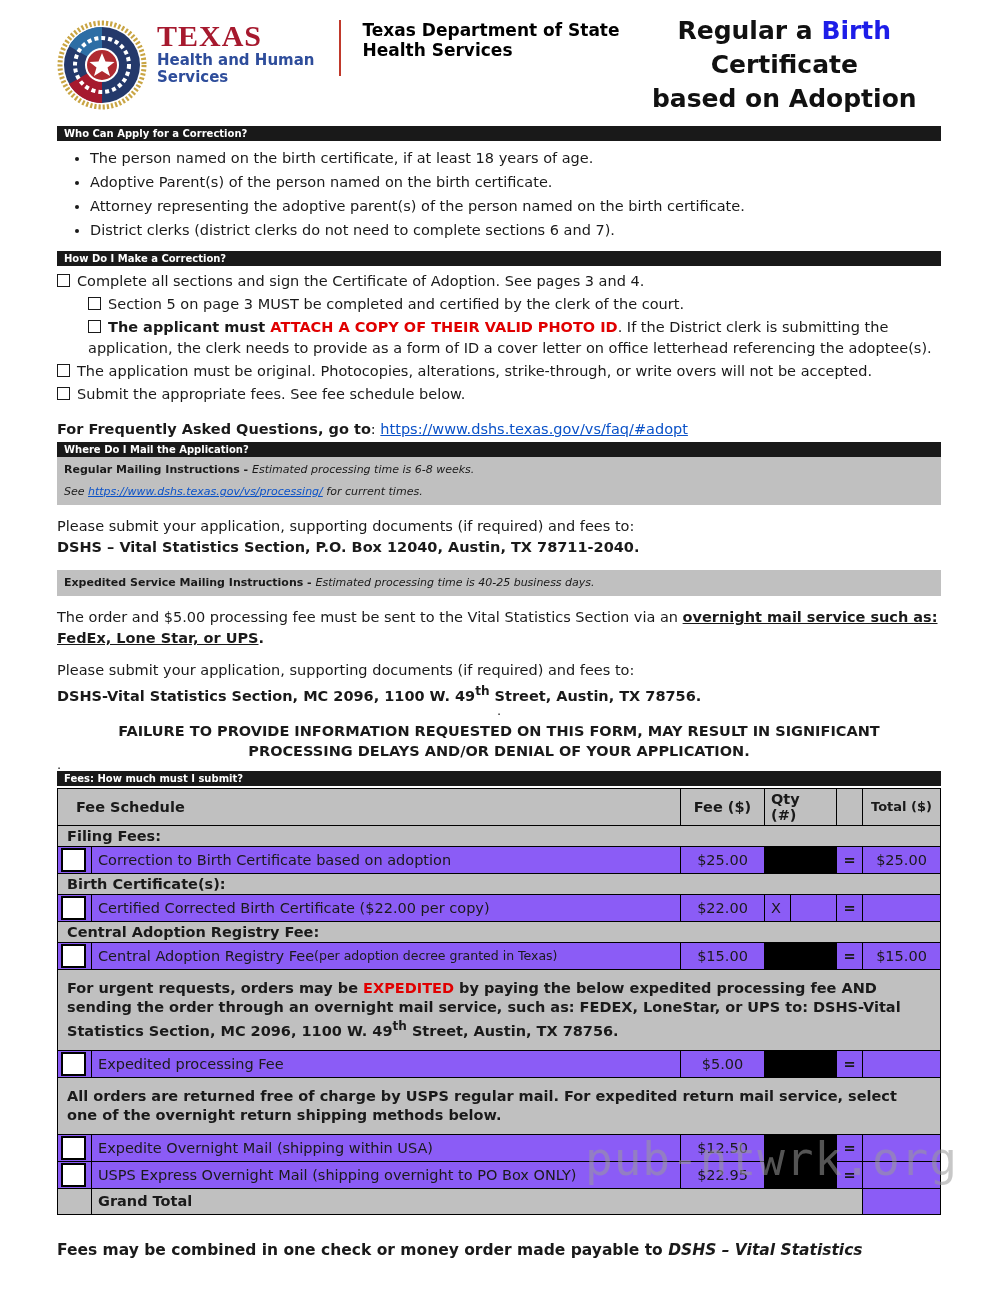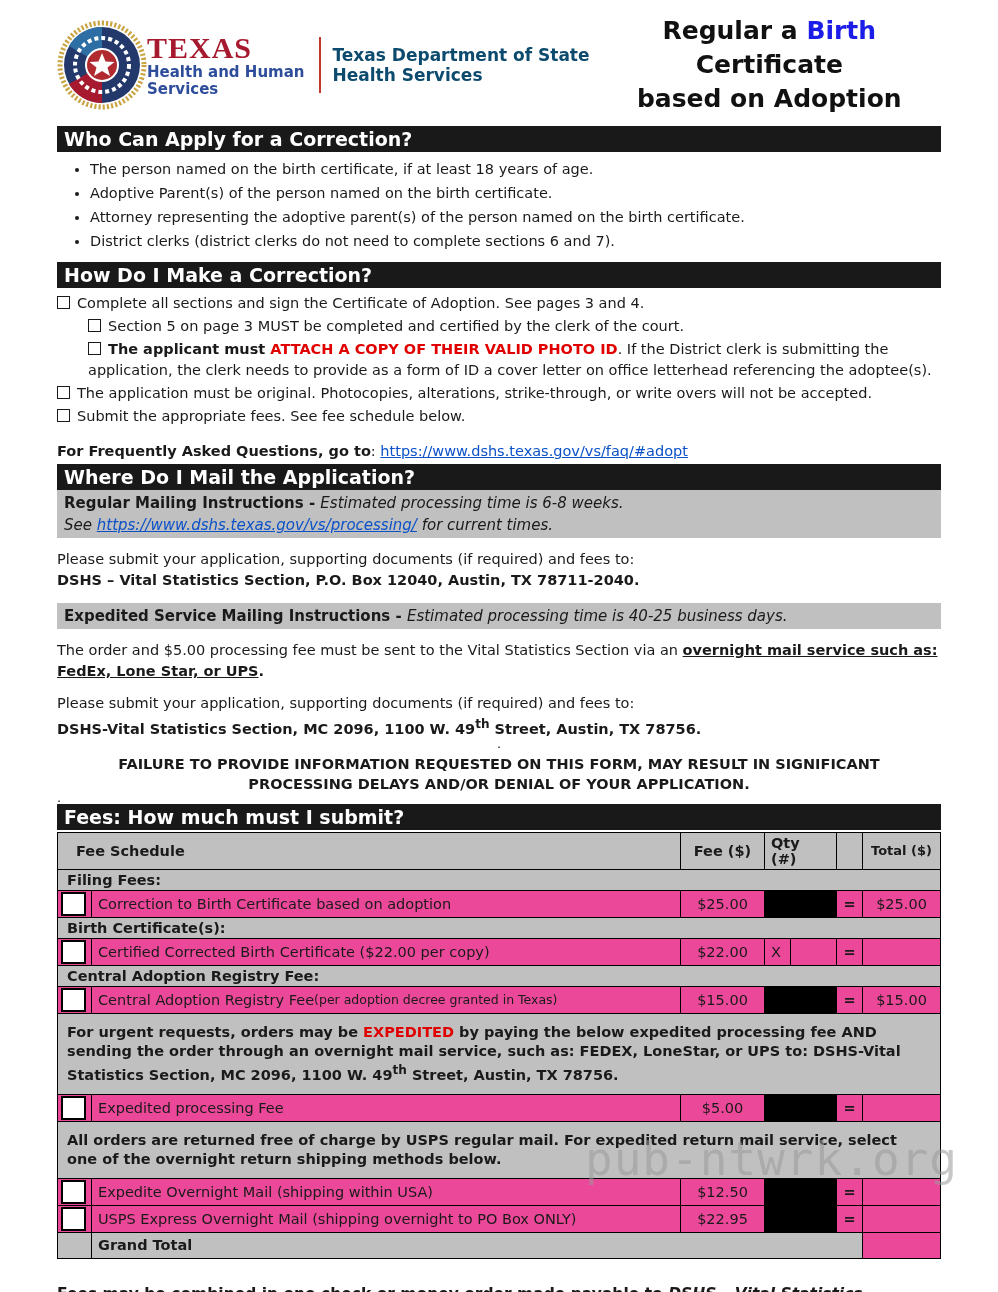--- a/index.html
+++ b/index.html
@@ -1,55 +1,55 @@
 <!DOCTYPE html>
 <html><head>
 <meta charset="utf-8">
 <style>
   html,body { margin:0; padding:0; background:#ffffff; }
   body { width:998px; height:1292px; font-family:"DejaVu Sans", sans-serif; color:#1a1a1a; }
   .page { position:relative; width:884px; padding:10px 57px 0 57px; }
 
   
   .hdr { display:flex; align-items:center; margin:4px 0 10px 0; }
-  .logo-wrap { display:flex; align-items:center; flex:0 0 auto; }
+  .logo-wrap { display:flex; gap:10px; flex:0 0 auto; }
   .seal { width:90px; height:90px; flex:0 0 auto; }
   .hhs-text { line-height:1.05; }
   .hhs-texas { font-family:"Liberation Serif", serif; font-weight:bold; font-size:30px; color:#a6192e; letter-spacing:1px; }
   .hhs-sub { font-size:15px; font-weight:bold; color:#2e4d9b; line-height:1.15; }
   .logo-div { width:2px; height:56px; background:#c0392b; margin:0 12px 0 14px; }
-  .dshs-text { font-size:17px; font-weight:bold; color:#0c4a6e; line-height:1.2; }
+  .dshs-text { font-size:17px; font-weight:bold; color:#000000; line-height:1.2; }
   .title { flex:1; text-align:center; font-weight:bold; font-size:25px; line-height:34px; color:#111; padding-left:8px; }
   .title .blue { color:#1d1de8; }
 
   
-  .bar { background:#191919; color:#ffffff; font-weight:bold; font-size:19px; padding:2px 7px; margin-top:10px; }
+  .bar { background:#191919; color:#ffffff; font-weight:bold; font-size:10px; padding:2px 7px; margin-top:10px; }
 
   
   .txt { font-size:14.5px; line-height:21px; }
   ul.bullets { margin:7px 0 10px 0; padding-left:33px; }
   ul.bullets li { margin-bottom:3px; font-size:14.5px; line-height:21px; }
 
   .chk-line { margin:2px 0; }
   .chk-sub { margin-left:31px; }
   .cbx { display:inline-block; width:11px; height:11px; border:1px solid #1a1a1a; margin-right:7px; vertical-align:-1px; background:#fff; }
   .b { font-weight:bold; }
   .i { font-style:italic; }
   .red { color:#e00000; font-weight:bold; }
   a.link, .link { color:#0b52c8; text-decoration:underline; cursor:pointer; }
   .ul { text-decoration:underline; }
 
-  .graybox { background:#c0c0c0; padding:2px 7px; margin-top:4px; font-size:15px; line-height:22px; }
+  .graybox { background:#c0c0c0; padding:2px 7px; margin-top:4px; font-size:11px; line-height:22px; }
   .center { text-align:center; }
   .failure { font-weight:bold; font-size:14.5px; line-height:20px; text-align:center; margin-top:6px; }
   .tinydot { font-size:13px; line-height:8px; }
 
   
   .ftable { margin-top:3px; }
-  .frow { display:grid; grid-template-columns:33px 1fr 84px 72px 26px 78px; border:1px solid #000; margin-top:-1px; background:#ec4899; font-size:14.5px; }
+  .frow { display:grid; grid-template-columns:33px 1fr 84px 72px 26px 78px; border:1px solid #000; margin-top:-1px; background:#8b5cf6; font-size:14.5px; }
   .frow7 { grid-template-columns:33px 1fr 84px 26px 46px 26px 78px; }
   .fcell { padding:2px 6px; border-left:1px solid #000; min-height:21px; display:flex; align-items:center; }
   .fcell:first-child { border-left:none; }
   .fc-center { justify-content:center; }
   .gray { background:#c0c0c0; }
   .cell-black { background:#000; }
   .span-all { grid-column:1 / -1; font-weight:bold; padding:2px 9px; }
   .hdr-desc { grid-column:1 / 3; font-weight:bold; padding-left:18px; }
   .fhead .fcell { font-weight:bold; }
   .boxcell { padding:1px 2px 1px 3px; }

